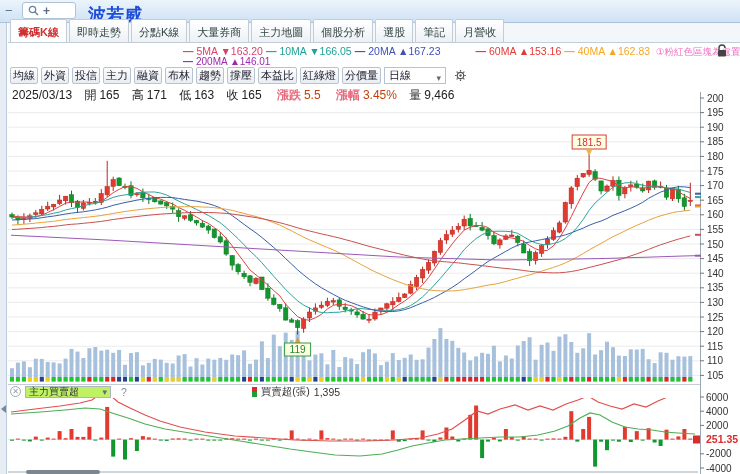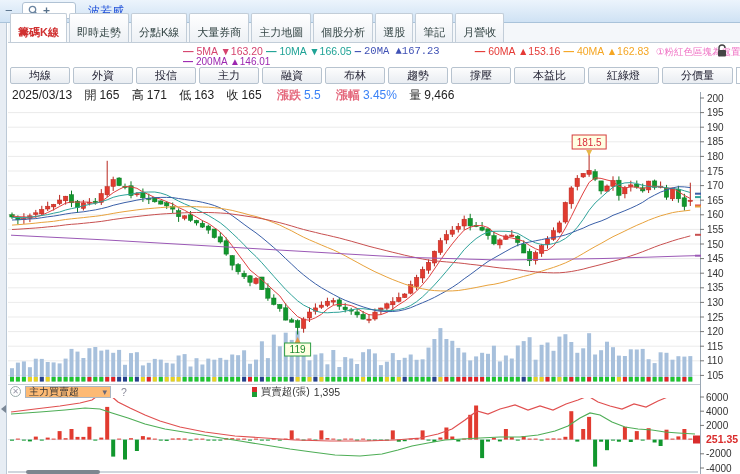--- a/index.html
+++ b/index.html
@@ -6,59 +6,59 @@
   .app{position:relative;width:740px;height:474px;background:#fff;overflow:hidden;
        font-family:"Liberation Sans","DejaVu Sans",sans-serif;-webkit-font-smoothing:antialiased;}
   .app *{box-sizing:border-box;}
   
   .topbar{position:absolute;left:0;top:0;width:740px;height:23px;
           background:linear-gradient(#ecf4fc,#cfe2f4);border-bottom:1px solid #a9c3da;}
   .zminus{position:absolute;left:5px;top:3px;font-size:13px;color:#56708a;cursor:pointer;}
   .zoombox{position:absolute;left:22px;top:2px;width:54px;height:17px;background:#fff;
            border:1px solid #b0c2d4;border-radius:3px;display:flex;align-items:center;gap:4px;padding:0 5px;}
   .zplus{font-size:12px;color:#56708a;font-weight:bold;}
-  .title{position:absolute;left:88px;top:3px;font-size:12px;font-weight:normal;color:#1d4ed8;}
+  .title{position:absolute;left:88px;top:3px;font-size:18px;font-weight:bold;color:#1d4ed8;}
   
   .tabbar{position:absolute;left:8px;top:23px;width:732px;height:20px;background:#f4f7fa;
           border-bottom:1px solid #c2cdd8;display:flex;align-items:flex-end;padding-left:2px;}
-  .tab{font-size:11px;color:#344;padding:11px 7px 2px;border:1px solid #c2cdd8;border-bottom:none;
+  .tab{font-size:11px;color:#344;padding:5px 7px 2px;border:1px solid #c2cdd8;border-bottom:none;
        background:linear-gradient(#ffffff,#edf1f5);margin-right:2px;border-radius:2px 2px 0 0;
        white-space:nowrap;cursor:pointer;}
   .tab.active{color:#d03030;font-weight:bold;background:#fff;}
   
   .legend1{position:absolute;left:183px;top:45px;height:12px;display:flex;gap:3px;
            font-size:10.5px;white-space:nowrap;}
   .legend2{position:absolute;left:183px;top:56px;height:12px;font-size:10px;white-space:nowrap;}
   .ma-item .dash{font-weight:bold;margin-right:3px;}
   .note{position:absolute;left:656px;top:46px;font-size:9.5px;color:#ef6fc3;white-space:nowrap;text-align:center;}
   .lockwrap{position:absolute;left:716px;top:44px;width:12px;height:14px;cursor:pointer;}
   
   .toolbar{position:absolute;left:10px;top:66px;height:19px;display:flex;gap:3px;align-items:center;}
-  .tbtn{font-size:11px;color:#223;border:1px solid #b7c3cf;border-radius:2px;padding:1px 18px;
+  .tbtn{font-size:11px;color:#223;border:1px solid #b7c3cf;border-radius:2px;padding:1px 2px;
         background:linear-gradient(#fdfdfd,#e9edf2);white-space:nowrap;cursor:pointer;line-height:13px;}
   .psel{font-size:11px;color:#223;border:1px solid #b7c3cf;background:#fff;width:62px;height:17px;
         display:flex;align-items:flex-end;justify-content:space-between;padding:0 4px;cursor:pointer;}
   .caret{color:#667;font-size:9px;}
   .gearwrap{width:16px;height:16px;margin-left:4px;cursor:pointer;}
   
   .ohlc{position:absolute;left:12px;top:87px;font-size:12px;color:#222;white-space:nowrap;z-index:3;}
   .ohlc .lab{margin-left:9px;}
   .ohlc .val{margin-left:3px;}
   .ohlc .rlab{margin-left:12px;color:#e5697d;font-weight:bold;}
-  .ohlc .rval{margin-left:3px;color:#3b82f6;}
+  .ohlc .rval{margin-left:3px;color:#c2410c;}
   
   #mainChart{position:absolute;left:0;top:92px;z-index:1;}
   #botChart{position:absolute;left:0;top:384px;z-index:1;}
   
   .bheader{position:absolute;left:8px;top:384px;width:692px;height:14px;background:#fff;
            border-top:1px solid #c5ccd4;display:flex;align-items:center;font-size:10.5px;color:#333;
            z-index:2;padding-left:2px;}
   .closeicon{width:11px;height:11px;border:1px solid #9aa;border-radius:50%;color:#99a;font-size:8px;
              line-height:9px;text-align:center;margin-right:4px;cursor:pointer;}
-  .bsel{border:1px solid #aab6c2;background:#fdba74;width:86px;height:12px;display:flex;align-items:center;
+  .bsel{border:1px solid #aab6c2;background:#bef264;width:86px;height:12px;display:flex;align-items:center;
         justify-content:space-between;padding:0 3px;font-size:10px;cursor:pointer;}
   .help{color:#889;margin-left:10px;cursor:pointer;}
   .lleg{margin-left:22px;white-space:nowrap;}
   .lleg .dash{color:#e05050;font-weight:bold;margin-right:4px;}
   .bleg{margin-left:125px;white-space:nowrap;display:flex;align-items:center;gap:4px;}
   .barsicon{width:5px;height:10px;display:inline-block;}
   .barsicon .t{width:5px;height:5px;background:#d92c2c;}
   .barsicon .b{width:5px;height:5px;background:#1d9e35;}
   
   .leftrail{position:absolute;left:0;top:23px;width:7px;height:451px;background:#e7edf4;
@@ -93,21 +93,21 @@
       <div class="tab">主力地圖</div>
       <div class="tab">個股分析</div>
       <div class="tab">選股</div>
       <div class="tab">筆記</div>
       <div class="tab">月營收</div>
     </div>
 
   <div class="legend1">
       <span class="ma-item" style="color: rgb(214, 67, 110);"><span class="dash">—</span>5MA ▼163.20</span>
       <span class="ma-item" style="color: rgb(31, 163, 150);"><span class="dash">—</span>10MA ▼166.05</span>
-      <span class="ma-item" style="color: rgb(63, 81, 181); font-family: Liberation Mono, monospace;"><span class="dash">—</span>20MA ▲167.23</span>
+      <span class="ma-item" style="color: rgb(63, 81, 181);"><span class="dash">—</span>20MA ▲167.23</span>
       <span class="ma-item" style="color: rgb(229, 57, 53); margin-left: 32px;"><span class="dash">—</span>60MA ▲153.16</span>
       <span class="ma-item" style="color: rgb(245, 166, 35);"><span class="dash">—</span>40MA ▲162.83</span>
     </div>
   <div class="note">①粉紅色區塊為處置股</div>
   <div class="lockwrap">
     <svg width="12" height="14" viewBox="0 0 12 14">
       <path d="M3 6 L3 4 a3 3 0 0 1 6 0" fill="none" stroke="#444" stroke-width="1.4"></path>
       <rect x="2" y="6" width="8" height="6.5" rx="1" fill="#444"></rect>
     </svg>
   </div>

